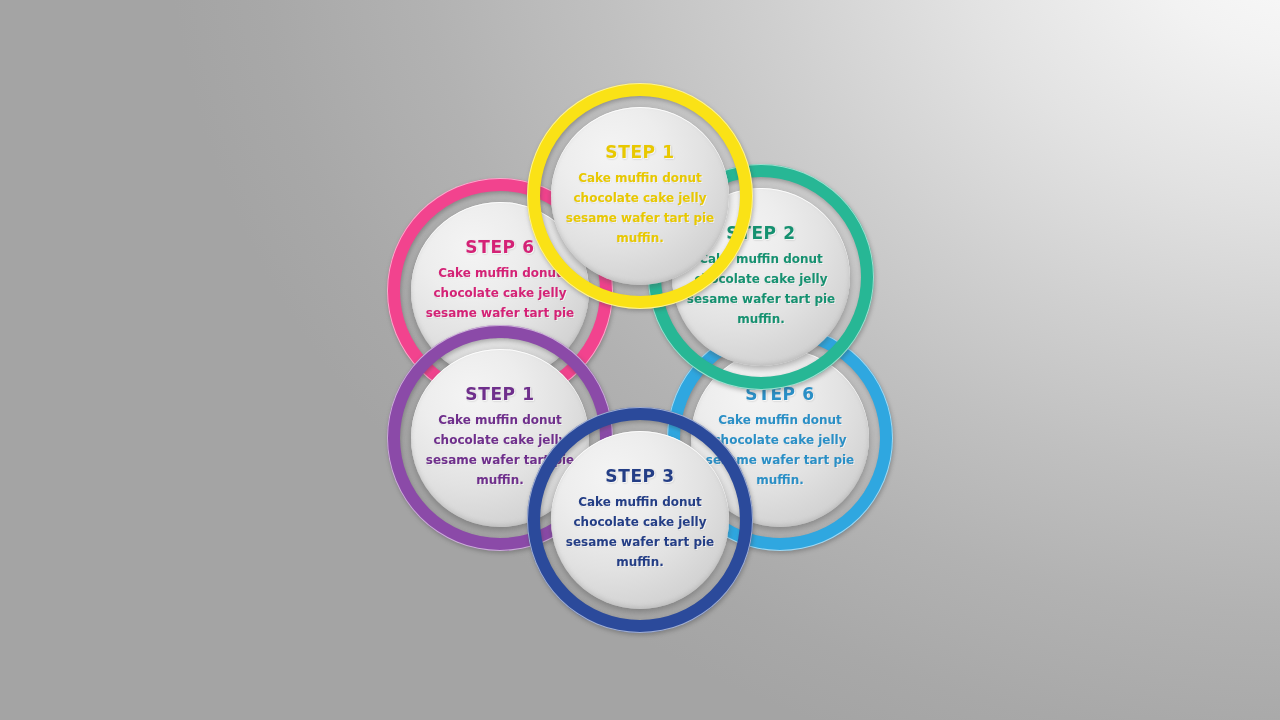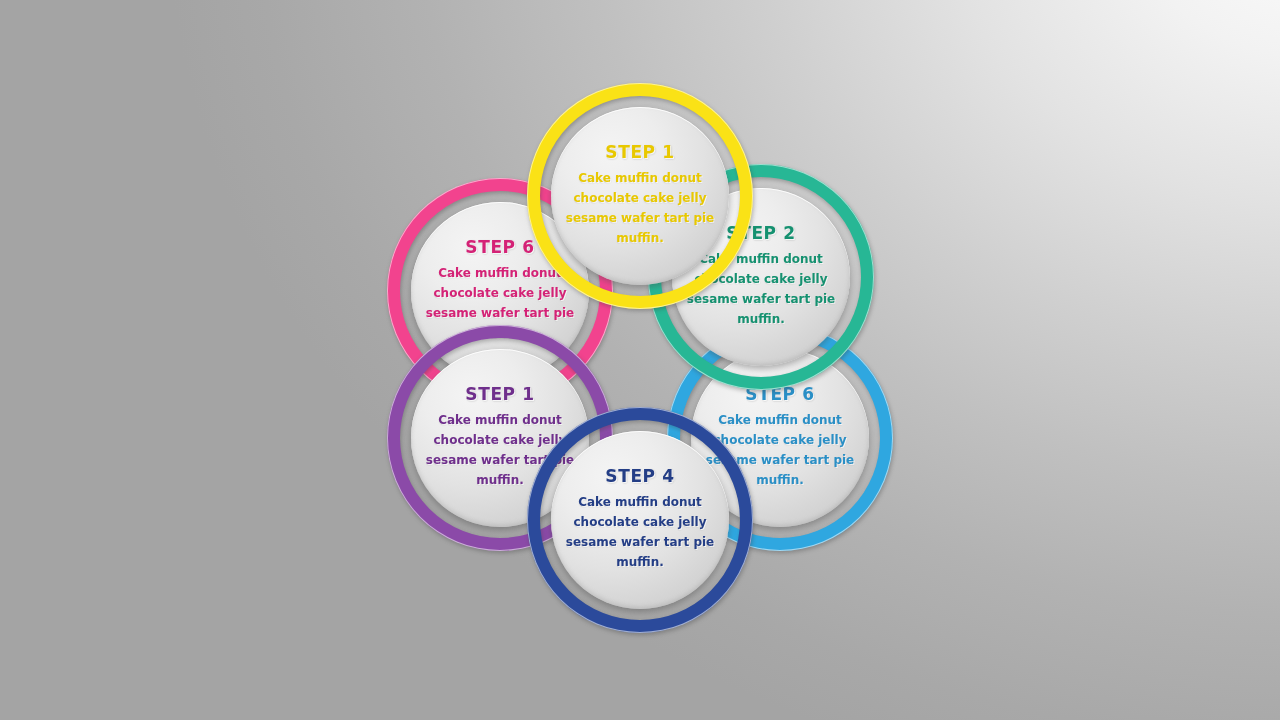--- a/index.html
+++ b/index.html
@@ -154,18 +154,18 @@
     <div class="ring" style="border-color: rgb(250, 226, 22);"></div>
     <div class="disc">
       <div class="step-title" style="color: rgb(232, 200, 0);">STEP 1</div>
       <div class="step-body" style="color: rgb(232, 200, 0);">Cake muffin donut chocolate cake jelly sesame wafer tart pie muffin.</div>
     </div>
   </div>
 
   <div class="step z4" style="left:640px; top:520px;">
     <div class="ring" style="border-color: rgb(43, 74, 155);"></div>
     <div class="disc">
-      <div class="step-title" style="color: rgb(36, 62, 134);">STEP 4</div>
+      <div class="step-title" style="color: rgb(36, 62, 134);">STEP 3</div>
       <div class="step-body" style="color: rgb(36, 62, 134);">Cake muffin donut chocolate cake jelly sesame wafer tart pie muffin.</div>
     </div>
   </div>
 
 </div>
 
 </body></html>

